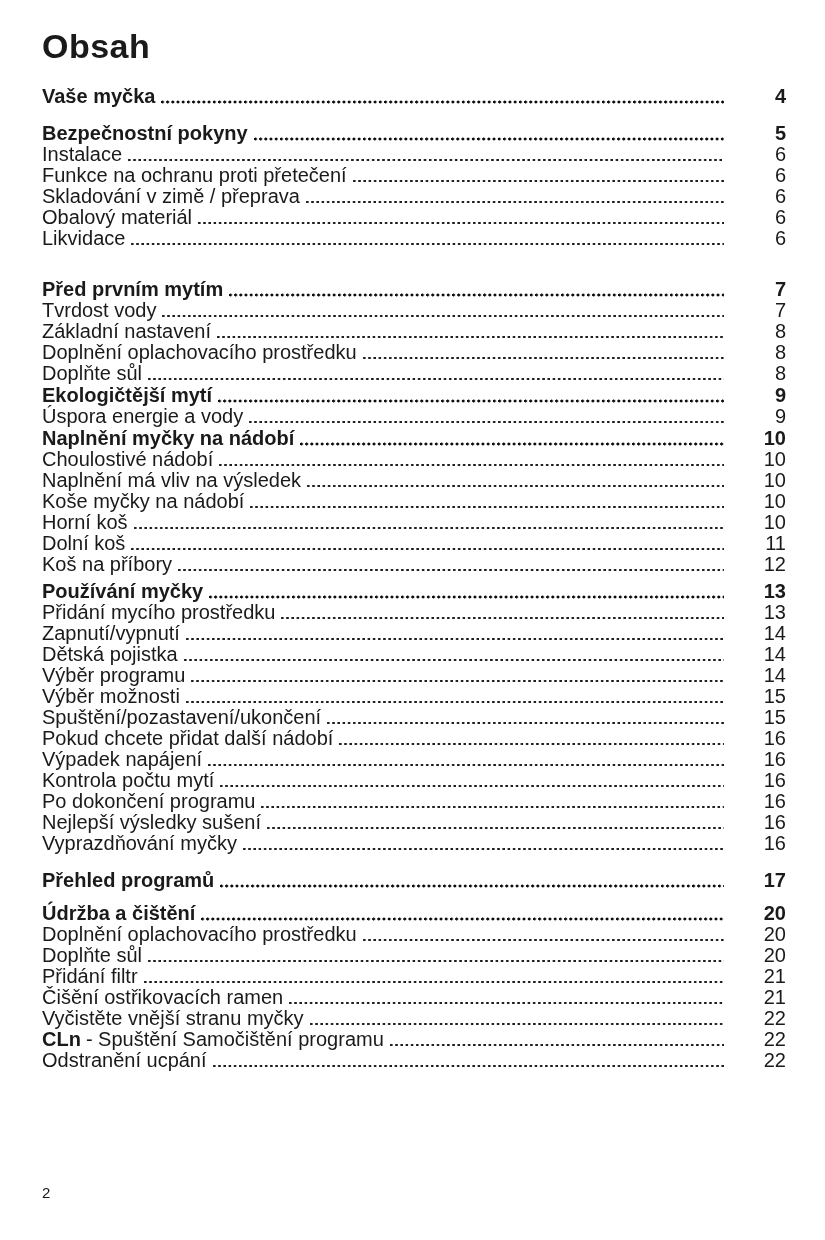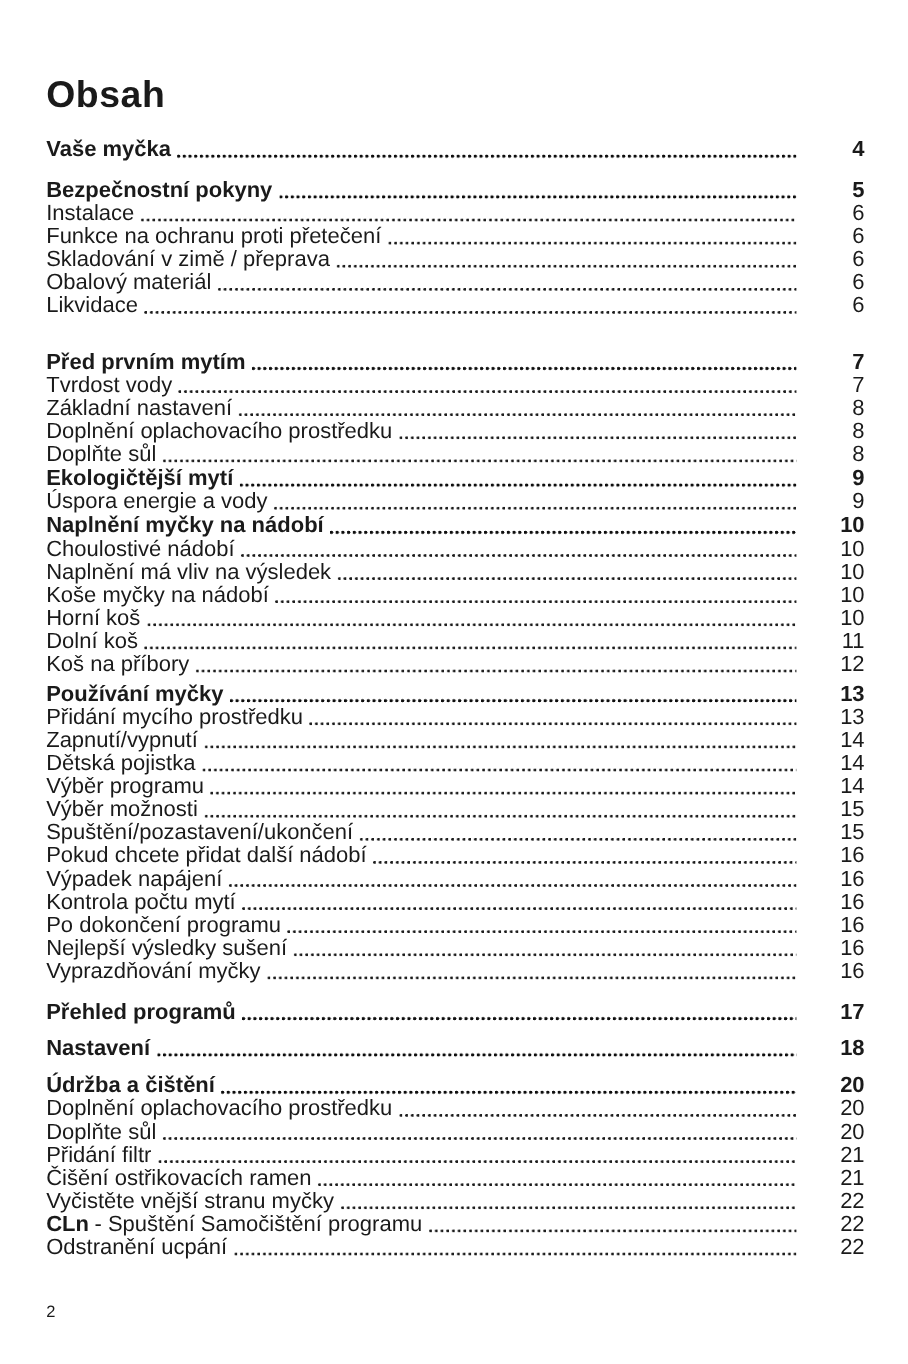--- a/index.html
+++ b/index.html
@@ -11,21 +11,21 @@
     width: 825px;
     height: 1240px;
     position: relative;
     font-family: "Liberation Sans", sans-serif;
     color: #1a1a1a;
     overflow: hidden;
   }
   .page {
     position: absolute;
     inset: 0;
-    padding: 68px 39px 0 42px;
+    padding: 28px 39px 0 42px;
     box-sizing: border-box;
   }
   .page-title {
     margin: 0;
     font-size: 34px;
     line-height: 36px;
     font-weight: bold;
     letter-spacing: 0.5px;
     color: #1a1a1a;
   }
@@ -278,27 +278,20 @@
       </div>
       <div class="toc-group">
         <div class="toc-row bold">
           <span class="entry-label">Přehled programů</span>
           <span class="leader"></span>
           <span class="page-num">17</span>
         </div>
       </div>
       <div class="toc-group">
         <div class="toc-row bold">
-          <span class="entry-label">Nastavení</span>
-          <span class="leader"></span>
-          <span class="page-num">18</span>
-        </div>
-      </div>
-      <div class="toc-group">
-        <div class="toc-row bold">
           <span class="entry-label">Údržba a čištění</span>
           <span class="leader"></span>
           <span class="page-num">20</span>
         </div>
         <div class="toc-row">
           <span class="entry-label">Doplnění oplachovacího prostředku</span>
           <span class="leader"></span>
           <span class="page-num">20</span>
         </div>
         <div class="toc-row">

